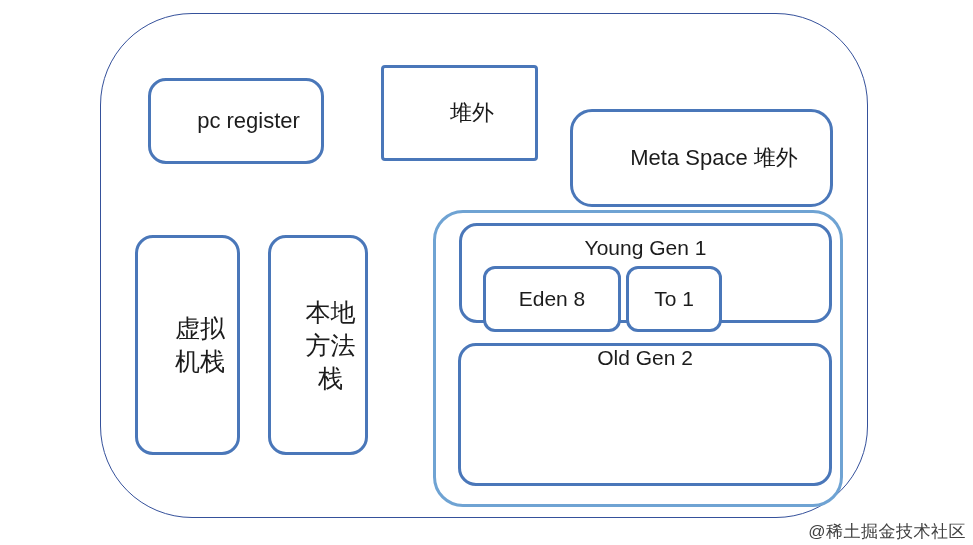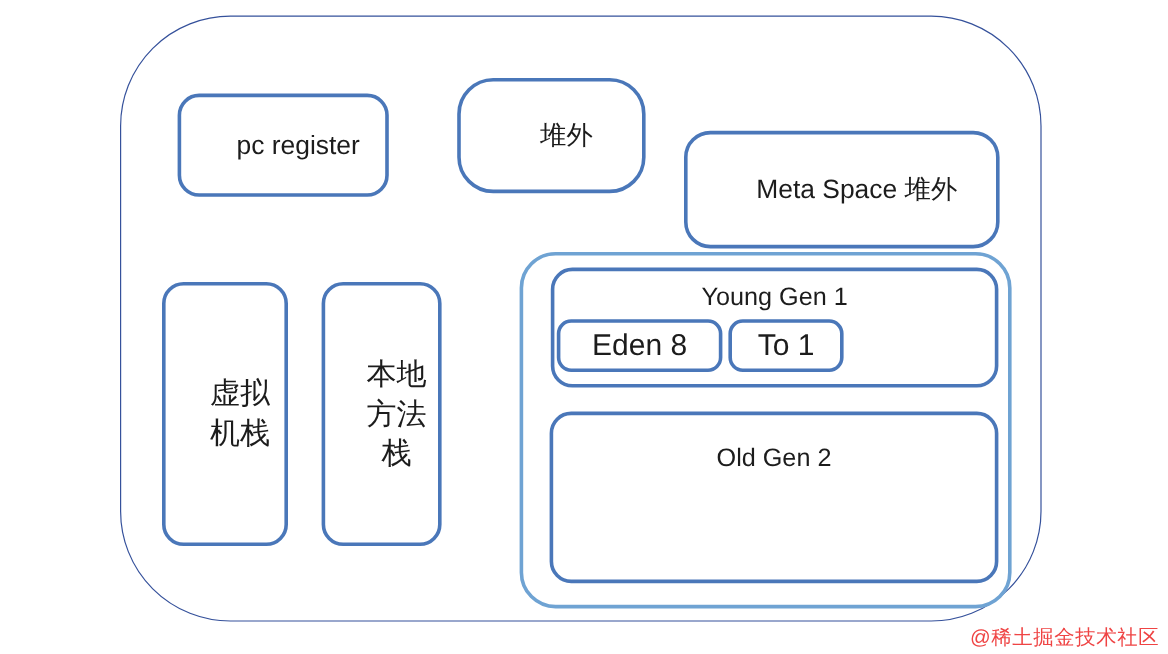--- a/index.html
+++ b/index.html
@@ -33,21 +33,21 @@
     border-radius: 92px;
     background: transparent;
   }
   
   .node {
     border: 3px solid #4a77b9;
     font-size: 22px;
     padding-left: 25px;
   }
   .pc-register { left: 148px; top: 78px;  width: 176px; height: 86px;  border-radius: 18px; }
-  .off-heap    { left: 381px; top: 65px;  width: 157px; height: 96px;  border-radius: 30px; }
+  .off-heap    { left: 381px; top: 65px;  width: 157px; height: 96px;  border-radius: 4px; }
   .meta-space  { left: 570px; top: 65px;  width: 263px; height: 98px;  border-radius: 22px; margin-top: 44px; }
   .vm-stack    { left: 135px; top: 235px; width: 105px; height: 220px; border-radius: 18px;
                  font-size: 25px; line-height: 1.32; }
   .native-stack{ left: 268px; top: 235px; width: 100px; height: 220px; border-radius: 18px;
                  font-size: 25px; line-height: 1.32; }
   
   .heap {
     left: 433px; top: 210px;
     width: 410px; height: 297px;
     border: 3.5px solid #6fa3d3;
@@ -59,40 +59,40 @@
     width: 373px; height: 100px;
     border: 3px solid #4a77b9;
     border-radius: 18px;
     align-items: flex-start;
     font-size: 21px;
     padding-top: 10px;
   }
   .gen-child {
     border: 3px solid #4a77b9;
     border-radius: 12px;
-    top: 266px; height: 44px;
-    font-size: 25px;
+    top: 266px; height: 66px;
+    font-size: 21px;
+    margin-left: 19px;
   }
   .eden   { left: 464px; width: 138px; }
   .to     { left: 607px; width: 96px;  }
   .from   { left: 715px; width: 110px; }
   .old-gen {
     left: 458px; top: 343px;
     width: 374px; height: 143px;
     border: 3px solid #4a77b9;
     border-radius: 18px;
     align-items: flex-start;
     font-size: 21px;
-    padding-top: 24px;
   }
   .watermark {
     position: absolute;
     right: 7px; top: 520px;
     font-size: 17px;
-    color: #ef4444;
+    color: #404040;
     letter-spacing: 0.5px;
   }
   .multiline { white-space: pre-line; }
 </style>
 </head>
 <body>
 
 <div class="canvas">
 
   <div class="box outer"></div>

